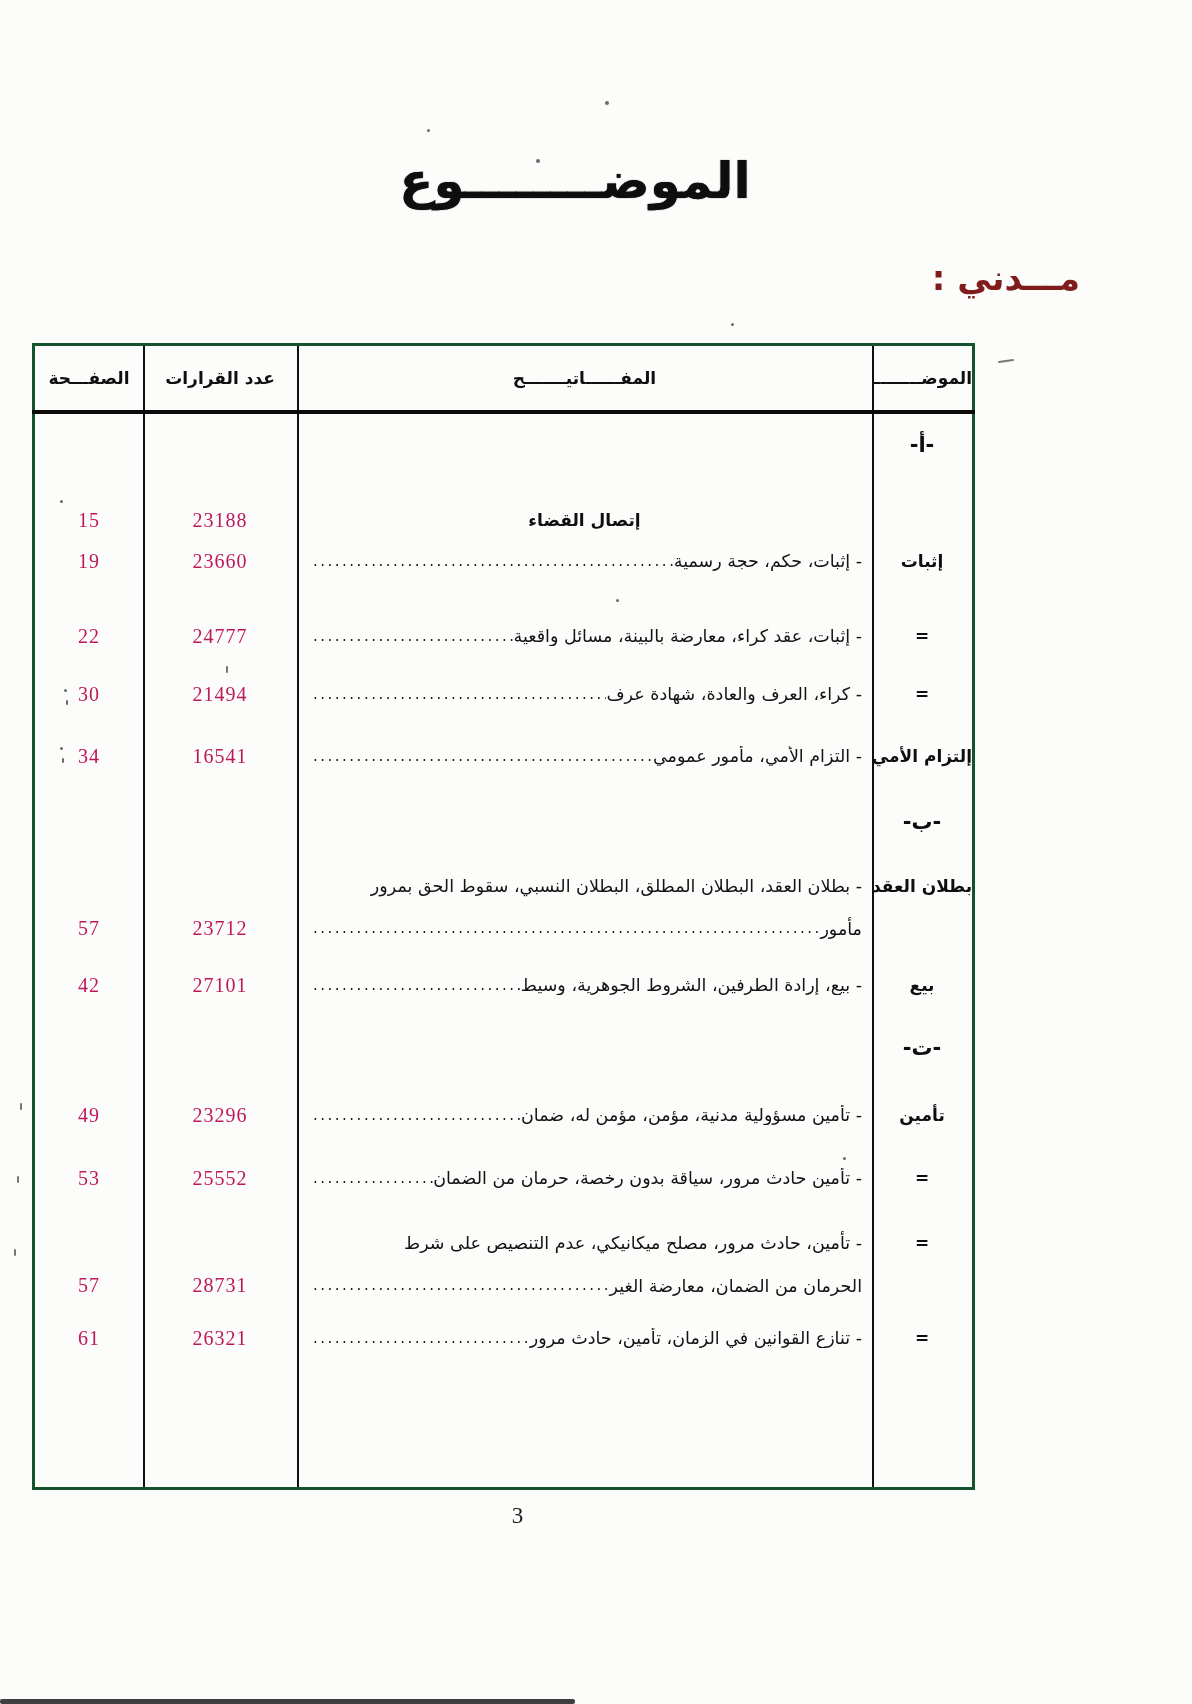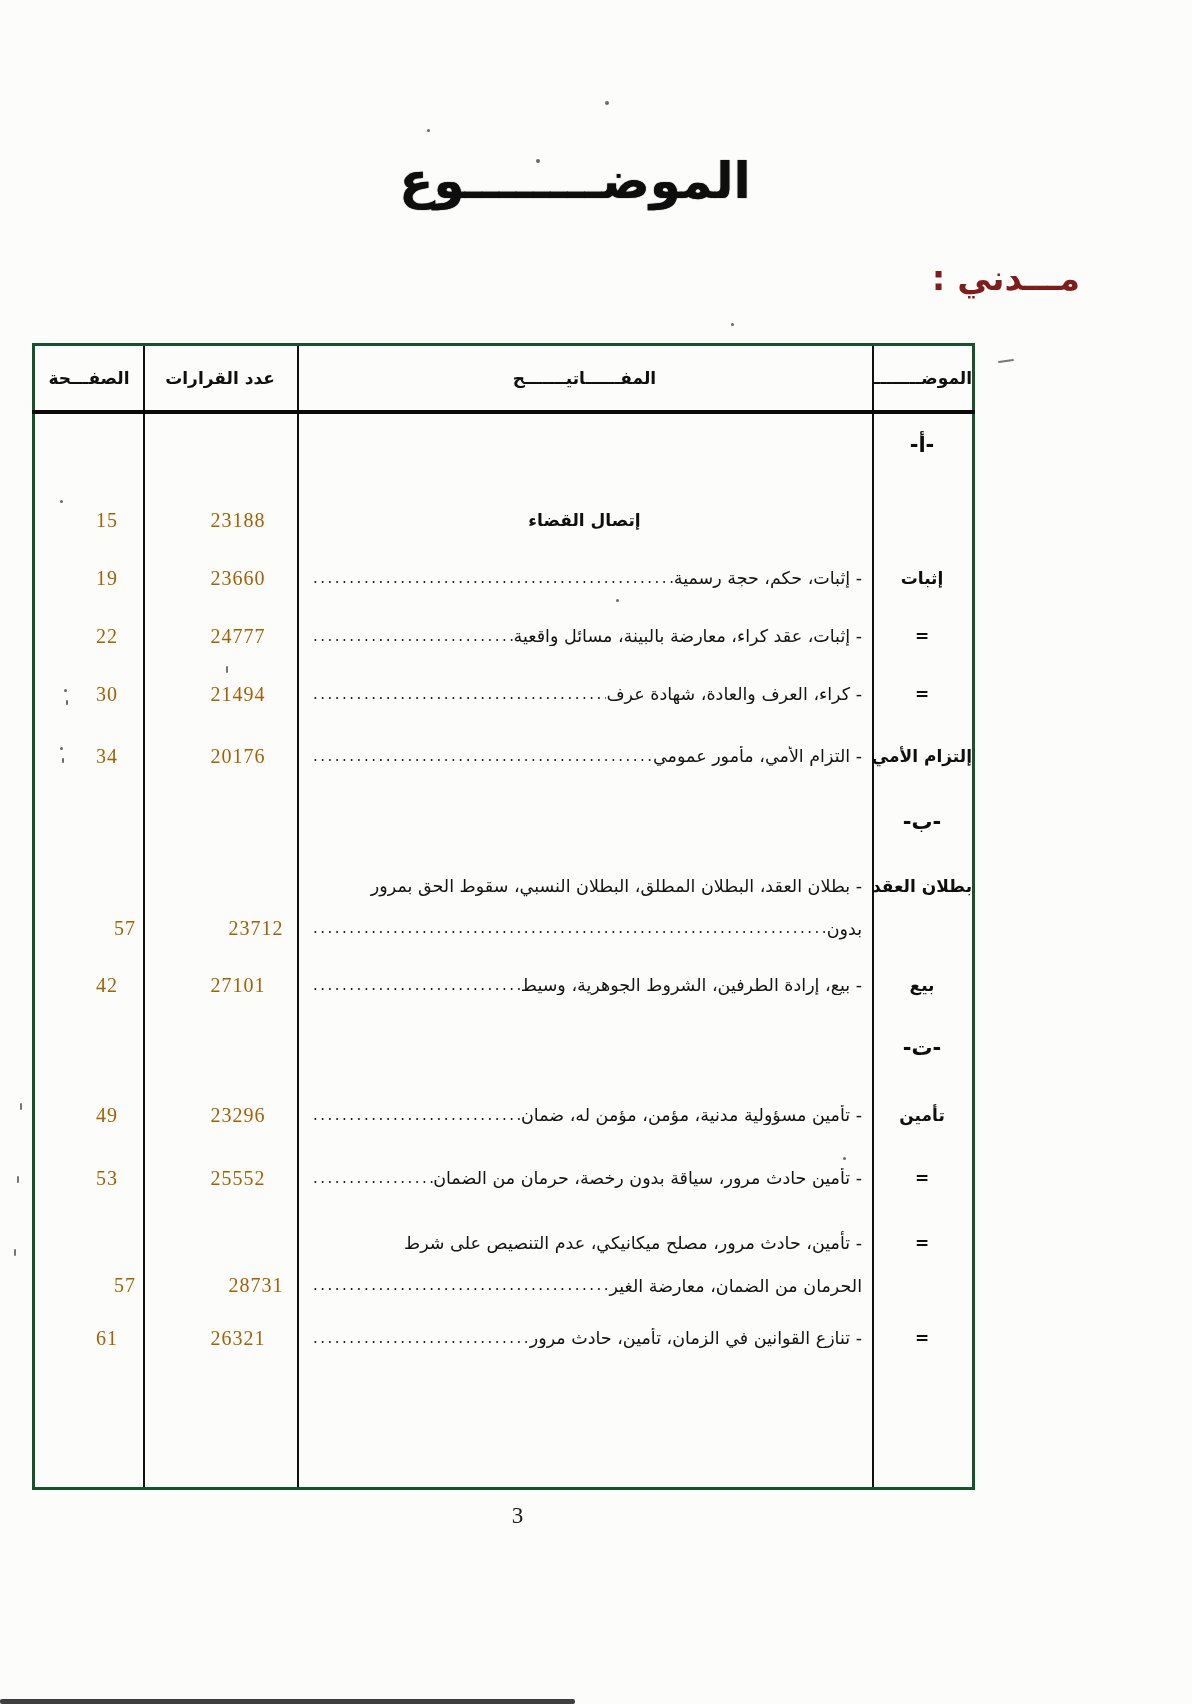--- a/index.html
+++ b/index.html
@@ -48,21 +48,21 @@
 
   .row{
     position:absolute;left:0;width:100%;
     display:grid;grid-template-columns:108px 154px 575px 100px;
   }
   .row.single{height:42px;align-items:center;}
   .row.double{height:86px;}
 
   .cell-num{
     text-align:center;font-family:"Liberation Serif",serif;
-    font-size:20px;color:#a16207;letter-spacing:1px;padding-left:36px;
+    font-size:20px;color:#be185d;letter-spacing:1px;
   }
   .cell-topic{
     text-align:center;font-weight:bold;font-size:17px;direction:rtl;
     color:#0f0f0f;white-space:nowrap;
   }
   .cell-key{
     direction:rtl;display:flex;align-items:baseline;
     padding:0 10px 0 16px;font-size:17.5px;color:#131313;
     white-space:nowrap;overflow:hidden;
   }
@@ -131,21 +131,21 @@
     </div>
 
     <div class="section-row" style="top:78px">-أ-</div>
 
     <div class="row single" style="top:153px">
       <div class="cell-num">15</div>
       <div class="cell-num">23188</div>
       <div class="cell-topic">إتصال القضاء</div>
     </div>
 
-    <div class="row single" style="top:211px">
+    <div class="row single" style="top:194px">
       <div class="cell-num">19</div>
       <div class="cell-num">23660</div>
       <div class="cell-key">
           <span class="key-text">- إثبات، حكم، حجة رسمية</span>
           <span class="leader"></span>
         </div>
       <div class="cell-topic">إثبات</div>
     </div>
 
     <div class="row single" style="top:269px">
@@ -163,39 +163,39 @@
       <div class="cell-num">21494</div>
       <div class="cell-key">
           <span class="key-text">- كراء، العرف والعادة، شهادة عرف</span>
           <span class="leader"></span>
         </div>
       <div class="cell-topic">=</div>
     </div>
 
     <div class="row single" style="top:389px">
       <div class="cell-num">34</div>
-      <div class="cell-num">20176</div>
+      <div class="cell-num">16541</div>
       <div class="cell-key">
           <span class="key-text">- التزام الأمي، مأمور عمومي</span>
           <span class="leader"></span>
         </div>
       <div class="cell-topic">إلتزام الأمي</div>
     </div>
 
     <div class="section-row" style="top:455px">-ب-</div>
 
     <div class="row double" style="top:518px">
       <div class="num-bottom cell-num">57</div>
       <div class="num-bottom cell-num">23712</div>
       <div class="key-lines">
         <div class="key-line">
             <span class="key-text">- بطلان العقد، البطلان المطلق، البطلان النسبي، سقوط الحق بمرور</span>
           </div>
         <div class="key-line">
-            <span class="key-text">بدون</span>
+            <span class="key-text">مأمور</span>
             <span class="leader"></span>
           </div>
       </div>
       <div class="topic-top cell-topic">بطلان العقد</div>
     </div>
 
     <div class="row single" style="top:618px">
       <div class="cell-num">42</div>
       <div class="cell-num">27101</div>
       <div class="cell-key">

